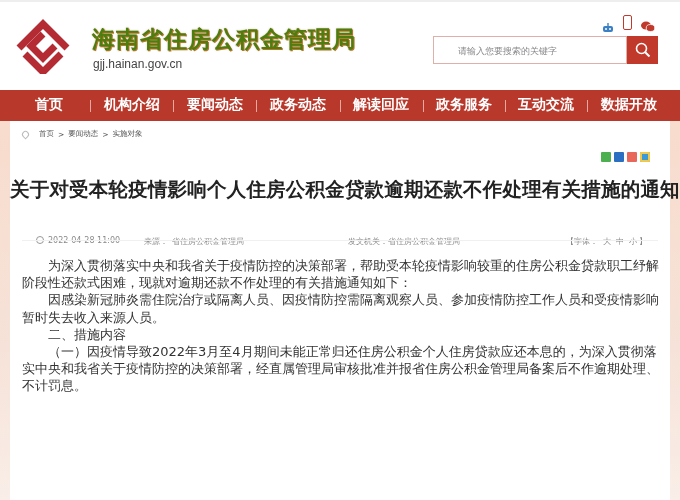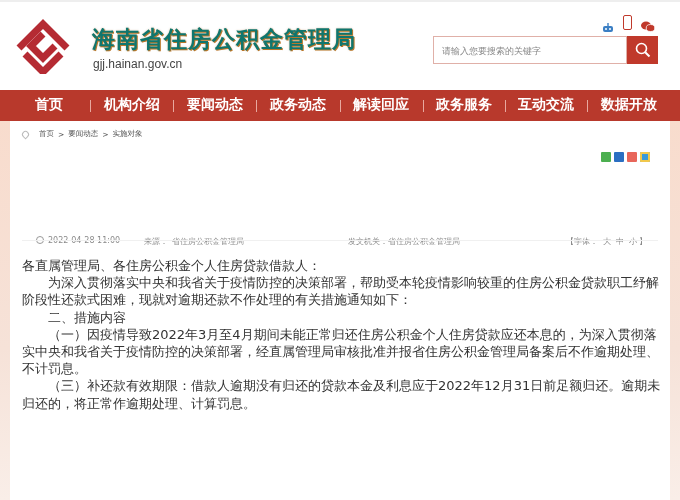--- a/index.html
+++ b/index.html
@@ -15,40 +15,40 @@
     position: absolute; left: 0; top: 0; width: 680px; height: 90px;
     background: #ffffff;
     border-top: 2px solid #eeeeee;
   }
   .logo-mark {
     position: absolute; left: 15px; top: 16px; width: 56px; height: 56px;
   }
   .site-title {
     position: absolute; left: 92px; top: 22px;
     font-size: 23px; font-weight: bold; letter-spacing: 1px;
-    color: #0f766e;
+    color: #4d7c0f;
     text-shadow: 1px 1px 0 #b9772a, 0 0 2px rgba(150,90,20,0.4);
     white-space: nowrap;
   }
   .site-url {
     position: absolute; left: 93px; top: 55px;
     font-size: 12px; color: #444;
     font-family: "Liberation Sans", sans-serif;
   }
   .top-icons {
     position: absolute; top: 13px; left: 602px; display: flex; gap: 9px; align-items: center;
   }
   .top-icons span { display: inline-block; }
   .robot-icon { width: 12px; height: 9px; position: relative; }
   .phone-icon { width: 9px; height: 15px; border: 1.5px solid #c0392b; border-radius: 2px; }
   .wechat-icon { width: 14px; height: 11px; position: relative; }
   .search-box {
     position: absolute; left: 433px; top: 34px; width: 194px; height: 28px;
     border: 1px solid #e0b0a8; background: #fff;
-    font-size: 9px; color: #888; padding: 8px 0 0 8px;
+    font-size: 9px; color: #888; padding: 8px 0 0 24px;
     font-family: "DejaVu Sans", sans-serif;
   }
   .search-btn {
     position: absolute; left: 627px; top: 34px; width: 31px; height: 28px;
     background: #c0392b; display: flex; align-items: center; justify-content: center;
   }
   
   .nav {
     position: absolute; left: 0; top: 90px; width: 680px; height: 31px;
     background: #b8392c;
@@ -177,37 +177,37 @@
     <span>实施对象</span>
   </div>
 
   <div class="share-icons">
     <span style="background:#4caf50"></span>
     <span style="background:#2b6fc2"></span>
     <span style="background:#e8665a"></span>
     <span style="background:#3a9ad9;box-shadow:inset 0 0 0 2px #f2c84b"></span>
   </div>
 
+  <h1 class="article-title">关于对受本轮疫情影响个人住房公积金贷款逾期还款不作处理有关措施的通知</h1>
 
   <div class="meta">
     <span class="clock-icon"></span>
     <span style="left:12px">2022-04-28 11:00</span>
     <span style="left:108px">来源：</span>
     <span style="left:136px">省住房公积金管理局</span>
     <span style="left:312px">发文机关：</span>
     <span style="left:352px">省住房公积金管理局</span>
     <span style="left:530px">【字体：</span>
     <span style="left:567px">大</span>
     <span style="left:580px">中</span>
     <span style="left:593px">小</span>
     <span style="left:603px">】</span>
   </div>
 
   <div class="divider"></div>
 
   <div class="body-text">
-    <p>各直属管理局、各住房公积金个人住房贷款借款人：</p>
     <p class="indent">为深入贯彻落实中央和我省关于疫情防控的决策部署，帮助受本轮疫情影响较重的住房公积金贷款职工纾解阶段性还款式困难，现就对逾期还款不作处理的有关措施通知如下：</p>
+    <p class="indent">因感染新冠肺炎需住院治疗或隔离人员、因疫情防控需隔离观察人员、参加疫情防控工作人员和受疫情影响暂时失去收入来源人员。</p>
     <p class="indent">二、措施内容</p>
     <p class="indent">（一）因疫情导致2022年3月至4月期间未能正常归还住房公积金个人住房贷款应还本息的，为深入贯彻落实中央和我省关于疫情防控的决策部署，经直属管理局审核批准并报省住房公积金管理局备案后不作逾期处理、不计罚息。</p>
-    <p class="indent">（三）补还款有效期限：借款人逾期没有归还的贷款本金及利息应于2022年12月31日前足额归还。逾期未归还的，将正常作逾期处理、计算罚息。</p>
   </div>
 </div>
 
 </body></html>

